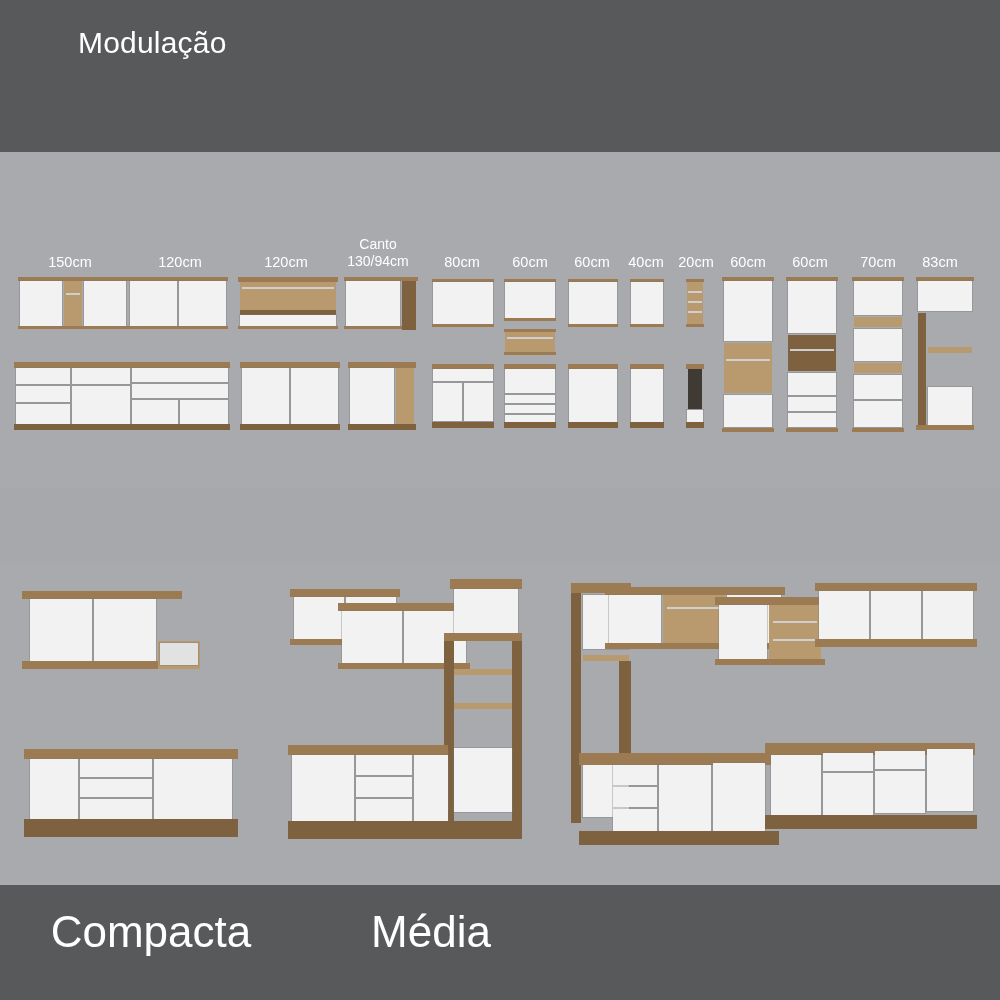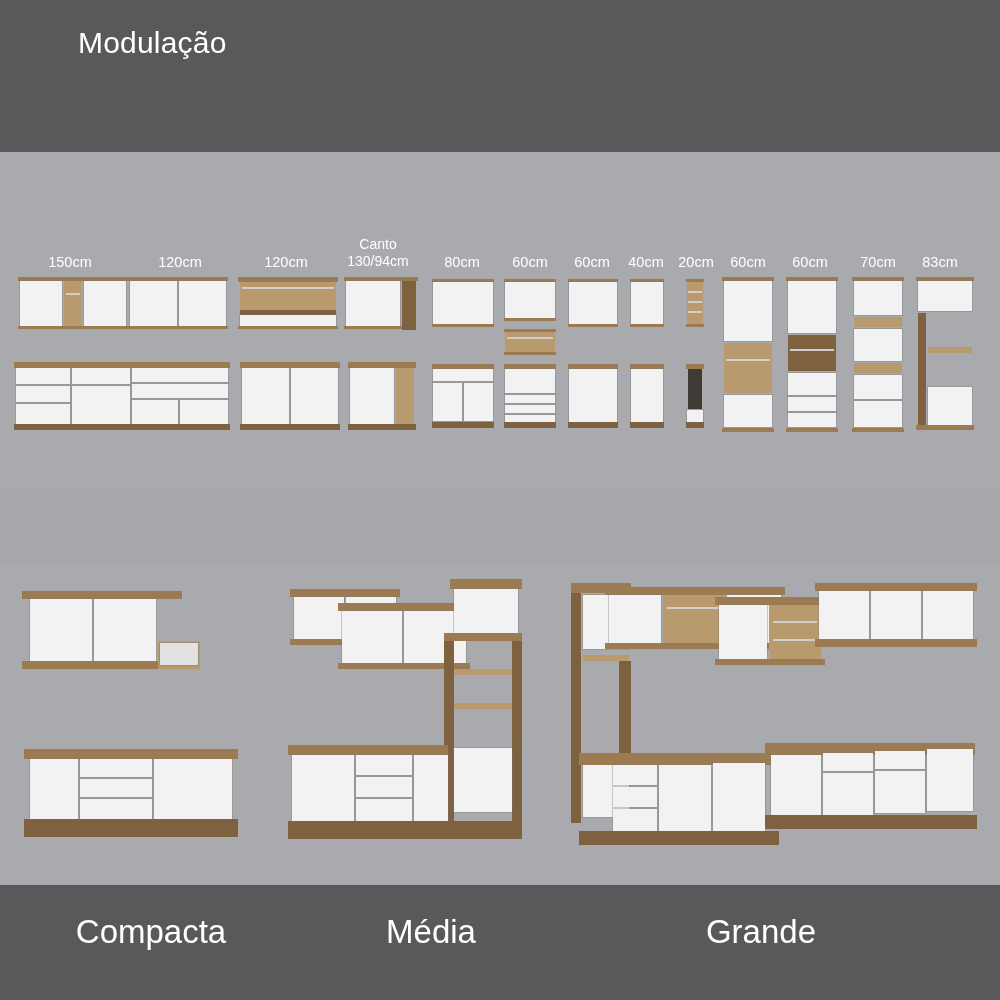--- a/index.html
+++ b/index.html
@@ -69,21 +69,21 @@
   }
 
   
   .footer {
     position: absolute; left: 0; top: 885px; width: 1000px; height: 115px;
     background: #58595b;
   }
   .footer-label {
     position: absolute; top: 0; height: 93px;
     display: flex; align-items: center; justify-content: center;
-    color: #ffffff; font-size: 33px;
+    color: #ffffff; font-size: 44px;
   }
   .f1 { left: 20px;  width: 262px; }
   .f2 { left: 300px; width: 262px; }
   .f3 { left: 630px; width: 262px; }
 </style>
 </head>
 <body>
 
 <div class="page">
 
@@ -386,16 +386,15 @@
       <div class="fx white edge" style="left:310px;top:178px;width:50px;height:18px;"></div>
       <div class="fx white edge" style="left:310px;top:198px;width:50px;height:42px;"></div>
       <div class="fx white edge" style="left:362px;top:176px;width:46px;height:62px;"></div>
       <div class="fx wood-d" style="left:200px;top:242px;width:212px;height:14px;"></div>
     </div>
   </div>
 
   <div class="footer">
     <div class="footer-label f1">Compacta</div>
     <div class="footer-label f2">Média</div>
-    <div class="footer-label f3">Grande</div>
   </div>
 
 </div>
 
 </body></html>

